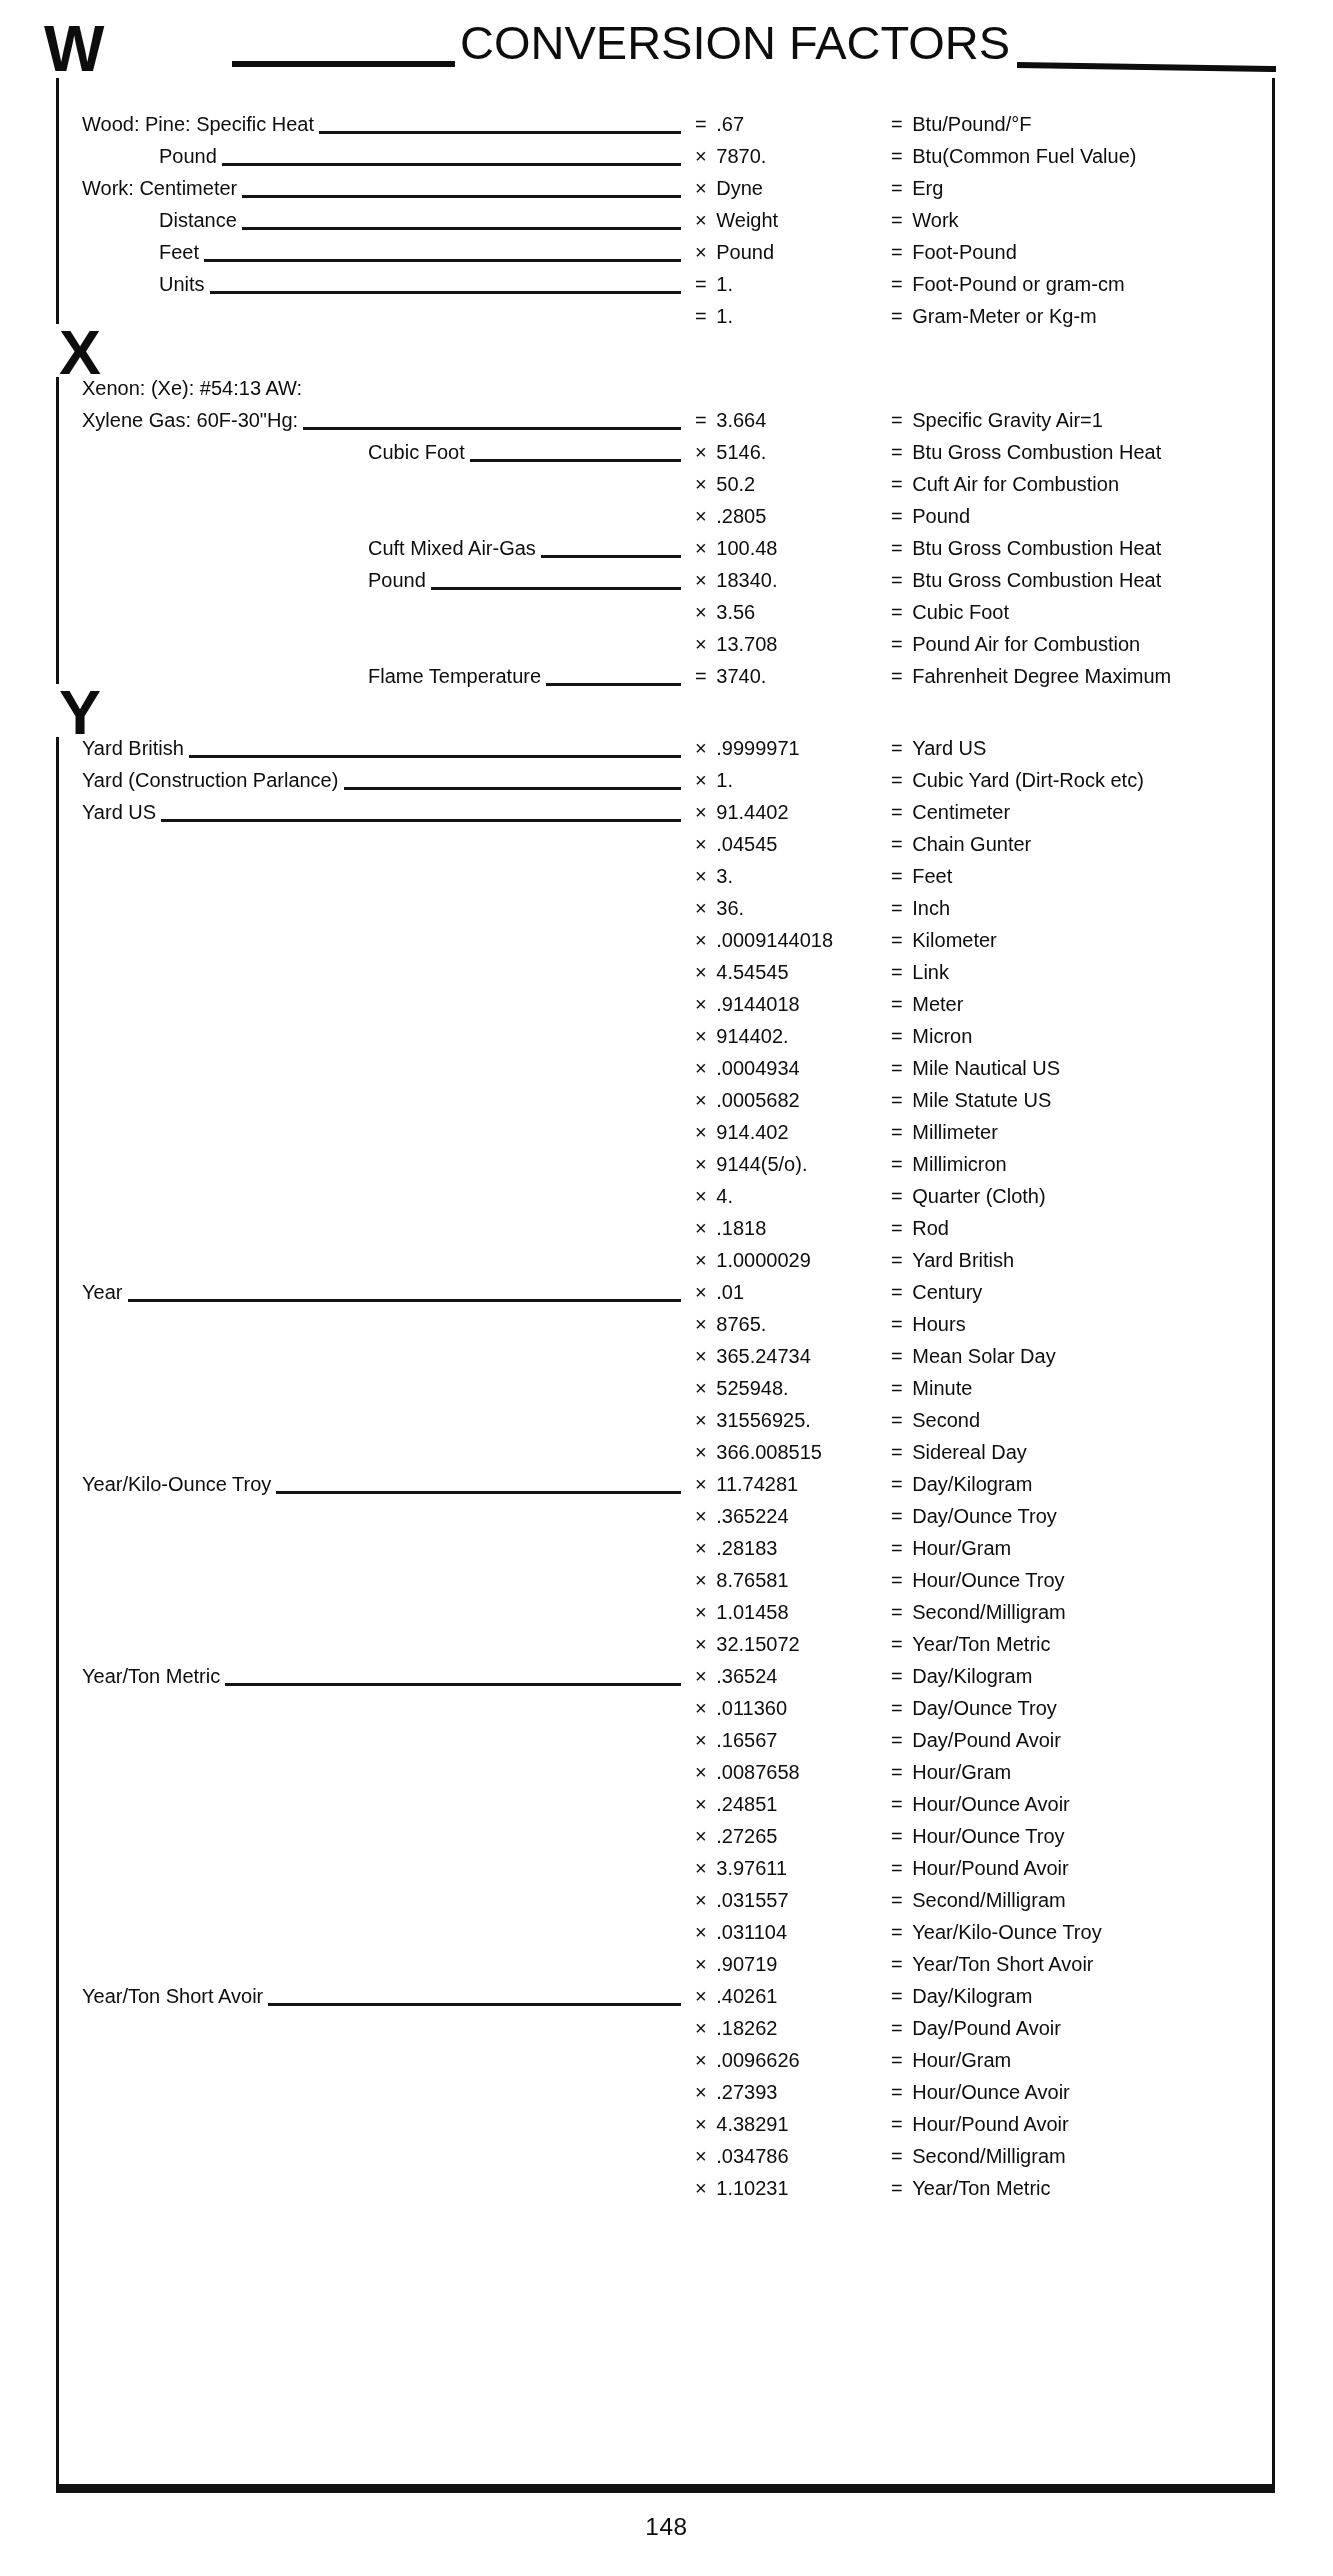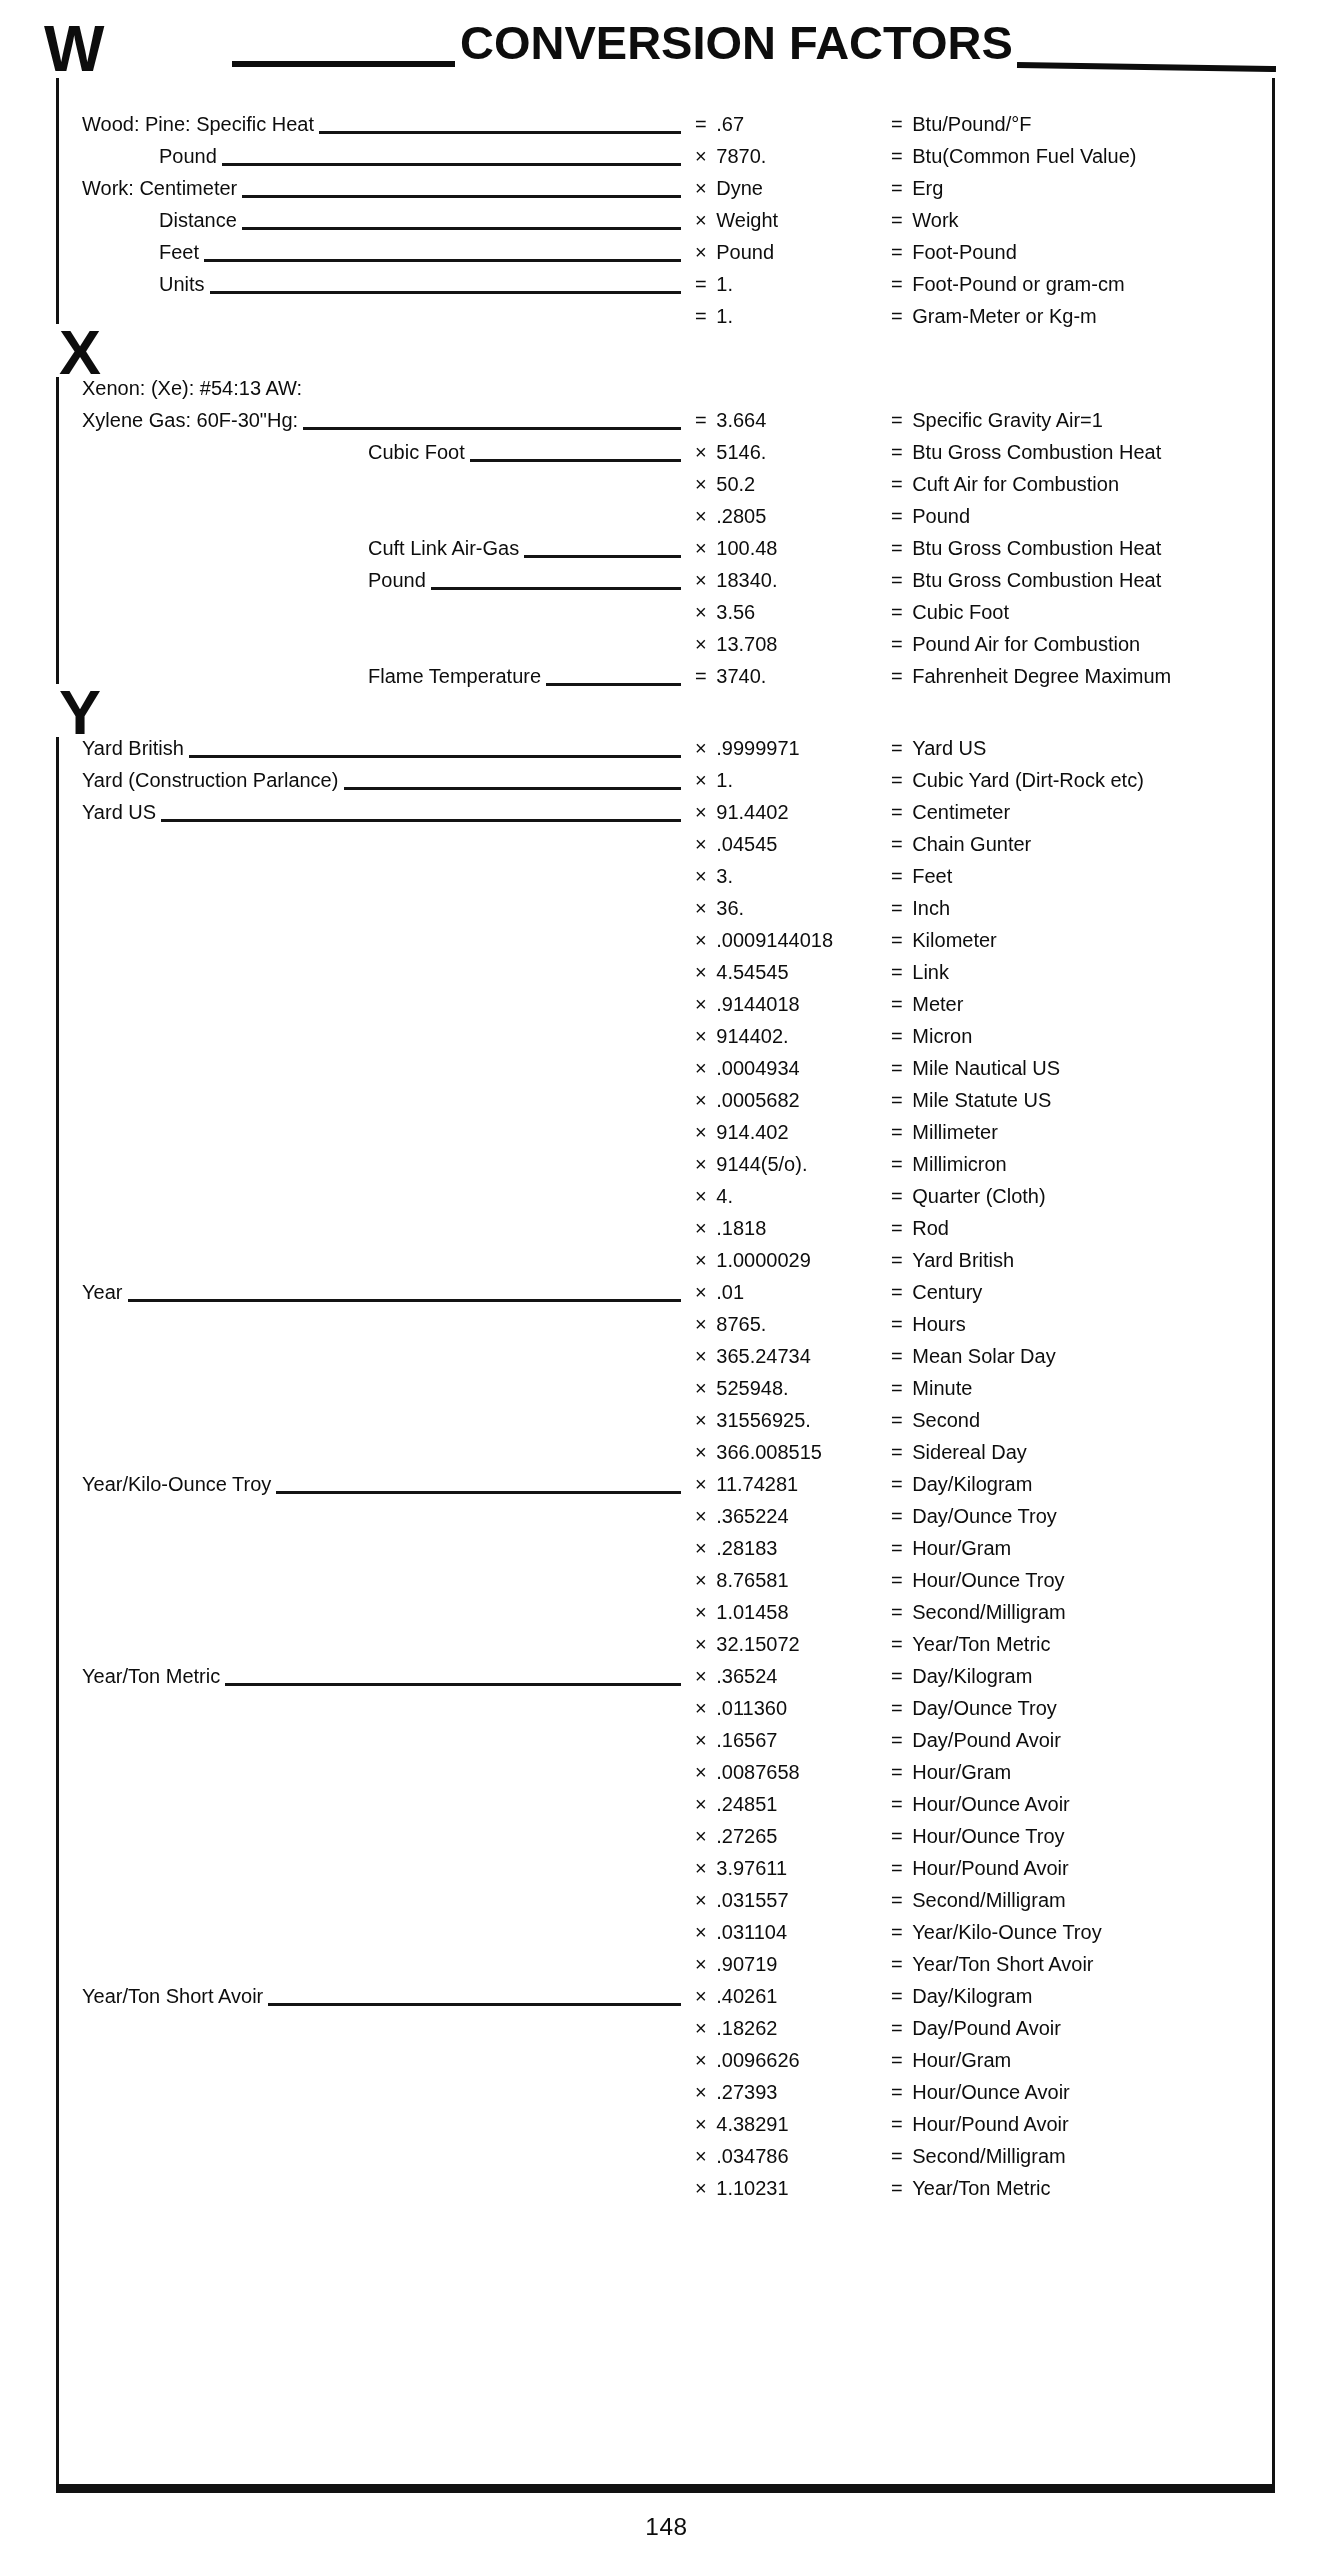--- a/index.html
+++ b/index.html
@@ -16,21 +16,21 @@
     position:absolute;left:44px;top:16.7px;
     font-size:64px;font-weight:700;line-height:1;
     letter-spacing:-1.3px;
   }
   .title-rule-left{
     position:absolute;left:232px;top:61px;width:223px;height:6.4px;
     background:#0d0d0d;
   }
   .page-title{
     position:absolute;left:460px;top:19px;
-    font-size:47px;font-weight:700;line-height:1;
+    font-size:47px;font-weight:400;line-height:1;
     letter-spacing:0px;white-space:nowrap;
   }
   .title-rule-right{
     position:absolute;left:1017px;top:62px;width:259px;height:6.4px;
     background:#0d0d0d;transform:rotate(0.9deg);transform-origin:left center;
   }
   
   .frame{
     position:absolute;left:56px;top:78px;
     width:1213px;height:2406px;
@@ -178,21 +178,21 @@
         <div class="factor"><span class="op">×</span><span class="num">50.2</span></div>
         <div class="result"><span class="eq">=</span><span class="txt">Cuft Air for Combustion</span></div>
       </div>
       <div class="row">
         <div class="lab ind0"></div>
         <div class="factor"><span class="op">×</span><span class="num">.2805</span></div>
         <div class="result"><span class="eq">=</span><span class="txt">Pound</span></div>
       </div>
       <div class="row">
         <div class="lab ind2">
-          <span class="label">Cuft Link Air-Gas</span>
+          <span class="label">Cuft Mixed Air-Gas</span>
           <span class="leader"></span>
         </div>
         <div class="factor"><span class="op">×</span><span class="num">100.48</span></div>
         <div class="result"><span class="eq">=</span><span class="txt">Btu Gross Combustion Heat</span></div>
       </div>
       <div class="row">
         <div class="lab ind2">
           <span class="label">Pound</span>
           <span class="leader"></span>
         </div>

